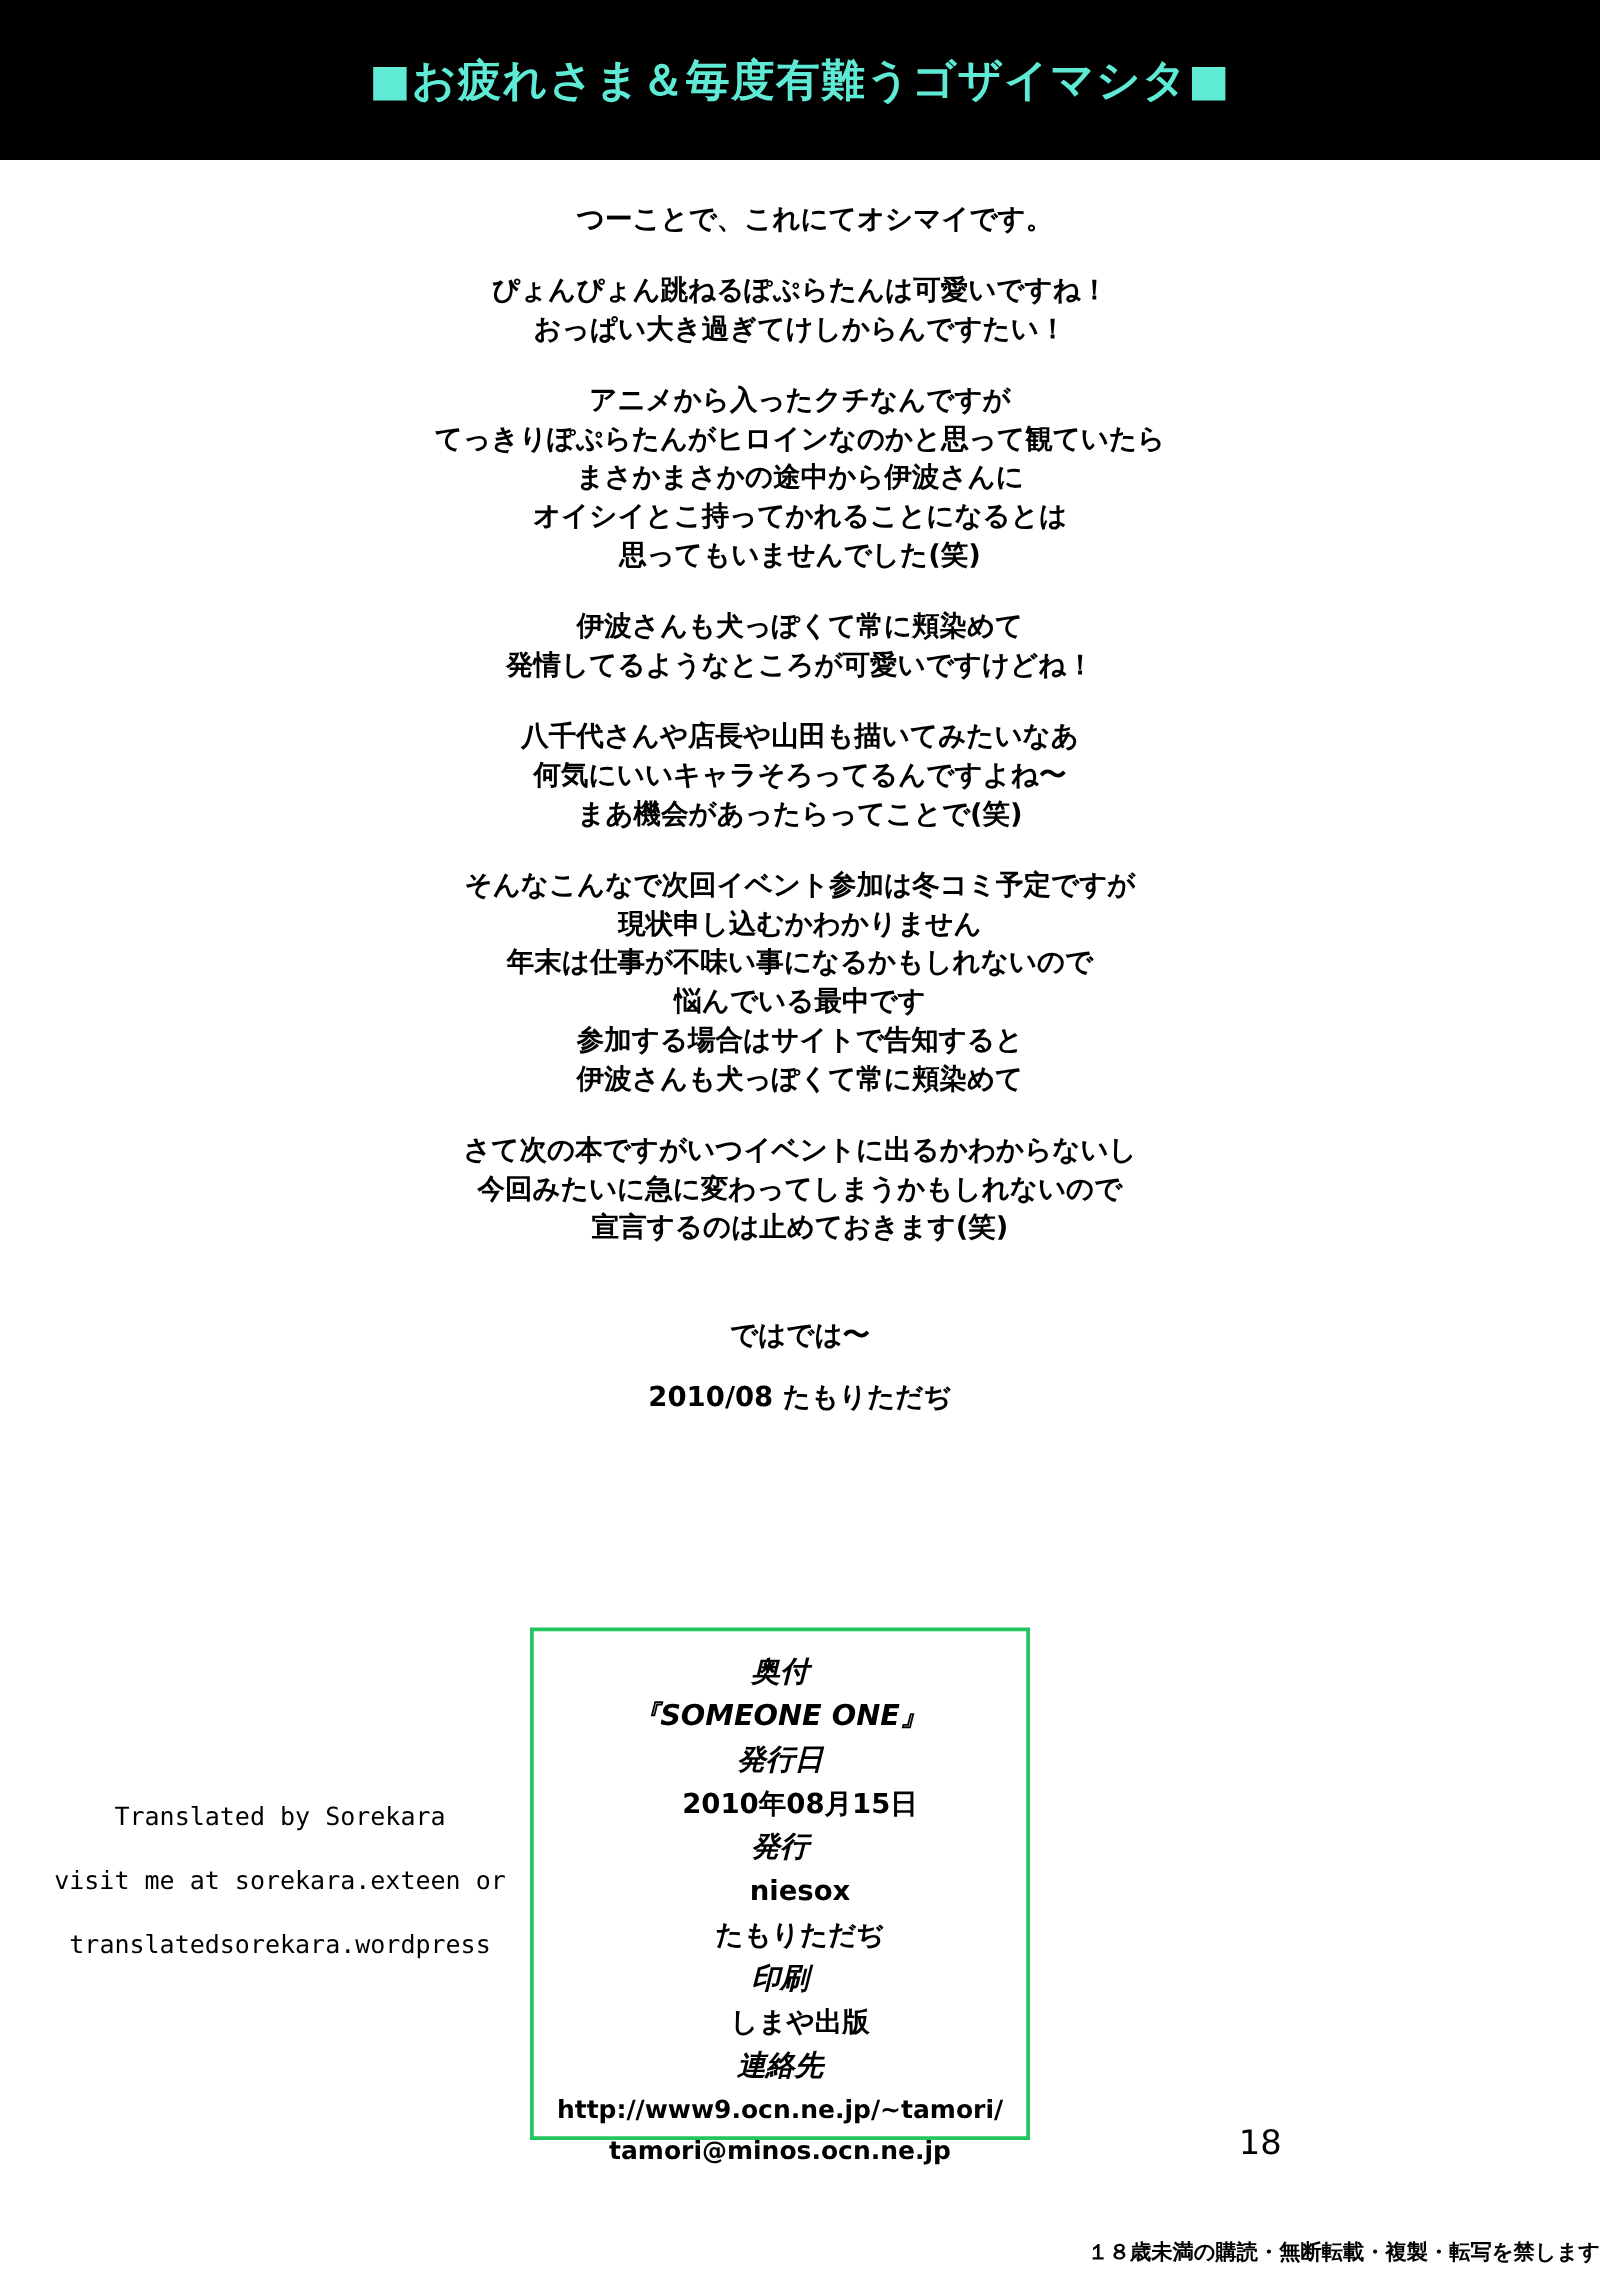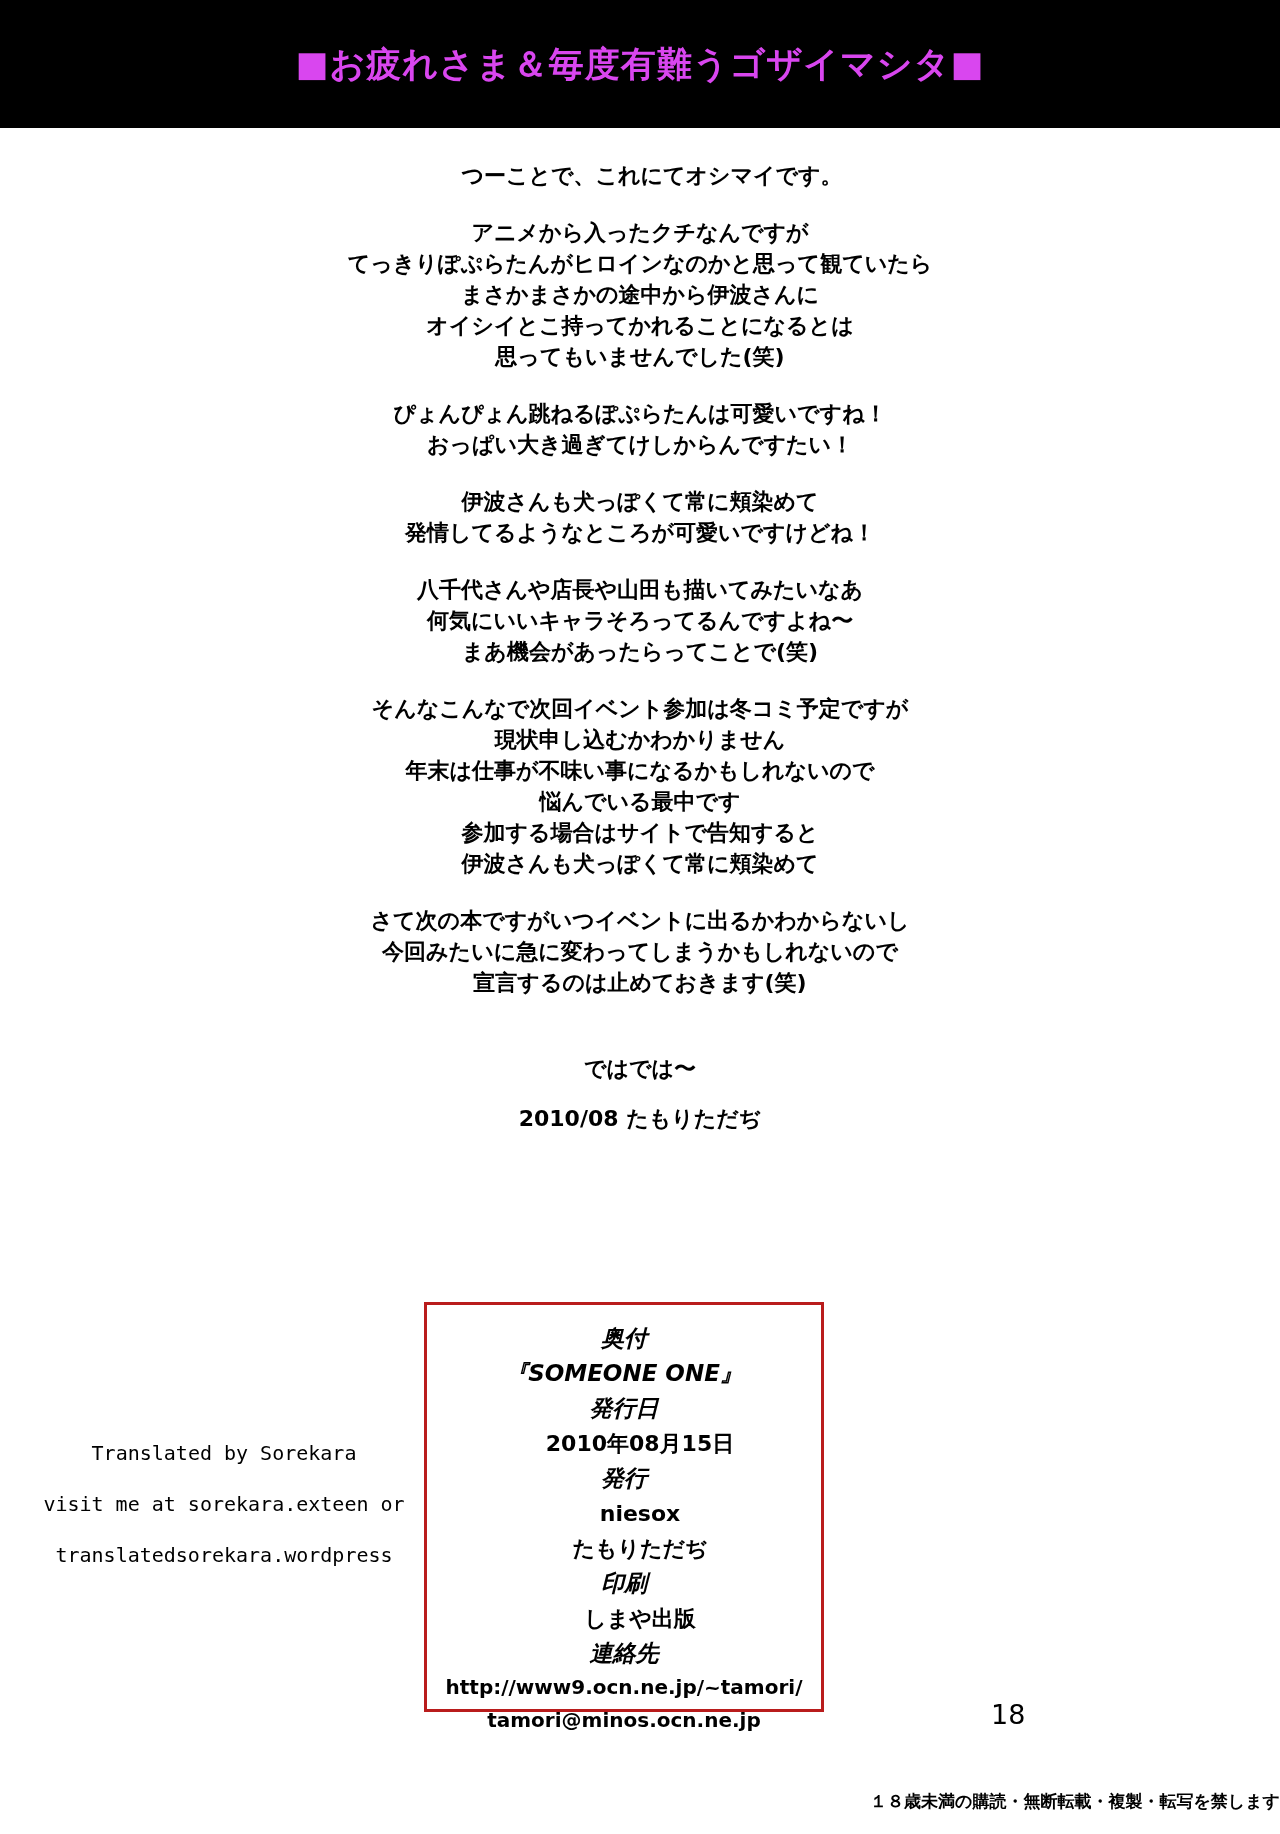--- a/index.html
+++ b/index.html
@@ -27,21 +27,21 @@
   }
   .banner-title {
     position: absolute;
     left: 0;
     top: 0;
     width: 1280px;
     height: 128px;
     display: flex;
     align-items: center;
     justify-content: center;
-    color: #d946ef;
+    color: #5eead4;
     font-size: 35px;
     font-weight: bold;
     letter-spacing: 1px;
     white-space: nowrap;
   }
 
   
   .afterword {
     position: absolute;
     left: 0;
@@ -90,21 +90,21 @@
     white-space: nowrap;
   }
 
   
   .colophon {
     position: absolute;
     left: 424px;
     top: 1302px;
     width: 400px;
     height: 410px;
-    border: 3px solid #b91c1c;
+    border: 3px solid #22c55e;
     box-sizing: border-box;
     background: #ffffff;
     text-align: center;
     padding-top: 16px;
   }
   .colophon .c-head {
     display: block;
     font-size: 23px;
     font-weight: bold;
     font-style: italic;
@@ -153,33 +153,33 @@
 <body>
 
 <div class="banner">
   <div class="banner-title">■お疲れさま＆毎度有難うゴザイマシタ■</div>
 </div>
 
 <div class="afterword">
 
   <div class="para intro">
     <span class="line">つーことで、これにてオシマイです。</span>
+  </div>
+
+  <div class="para">
+    <span class="line">ぴょんぴょん跳ねるぽぷらたんは可愛いですね！</span>
+    <span class="line">おっぱい大き過ぎてけしからんですたい！</span>
   </div>
 
   <div class="para">
     <span class="line">アニメから入ったクチなんですが</span>
     <span class="line">てっきりぽぷらたんがヒロインなのかと思って観ていたら</span>
     <span class="line">まさかまさかの途中から伊波さんに</span>
     <span class="line">オイシイとこ持ってかれることになるとは</span>
     <span class="line">思ってもいませんでした(笑)</span>
-  </div>
-
-  <div class="para">
-    <span class="line">ぴょんぴょん跳ねるぽぷらたんは可愛いですね！</span>
-    <span class="line">おっぱい大き過ぎてけしからんですたい！</span>
   </div>
 
   <div class="para">
     <span class="line">伊波さんも犬っぽくて常に頬染めて</span>
     <span class="line">発情してるようなところが可愛いですけどね！</span>
   </div>
 
   <div class="para">
     <span class="line">八千代さんや店長や山田も描いてみたいなあ</span>
     <span class="line">何気にいいキャラそろってるんですよね〜</span>

